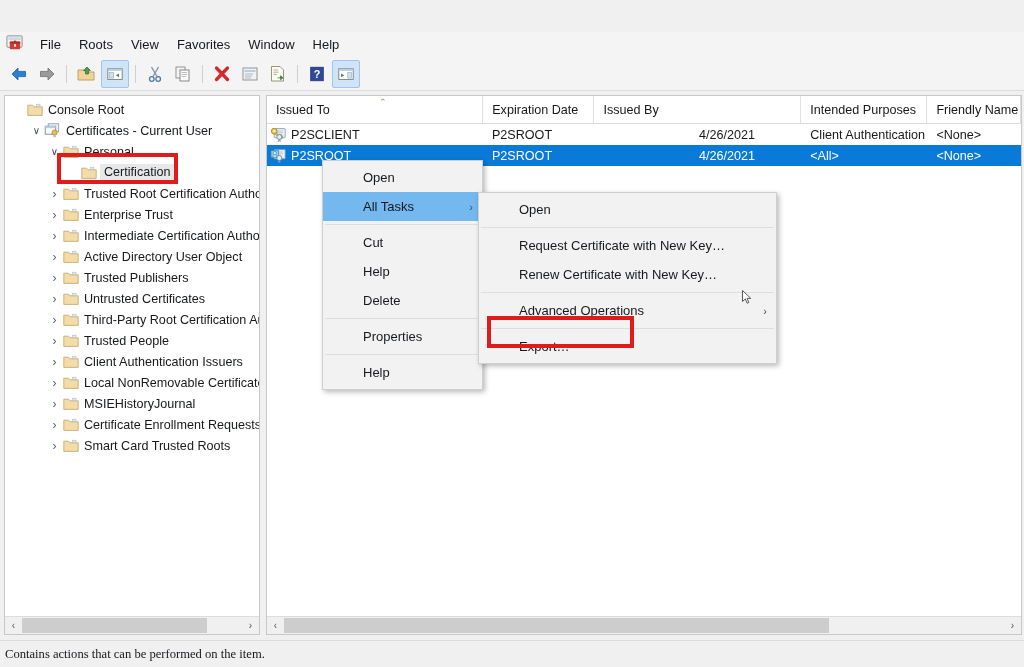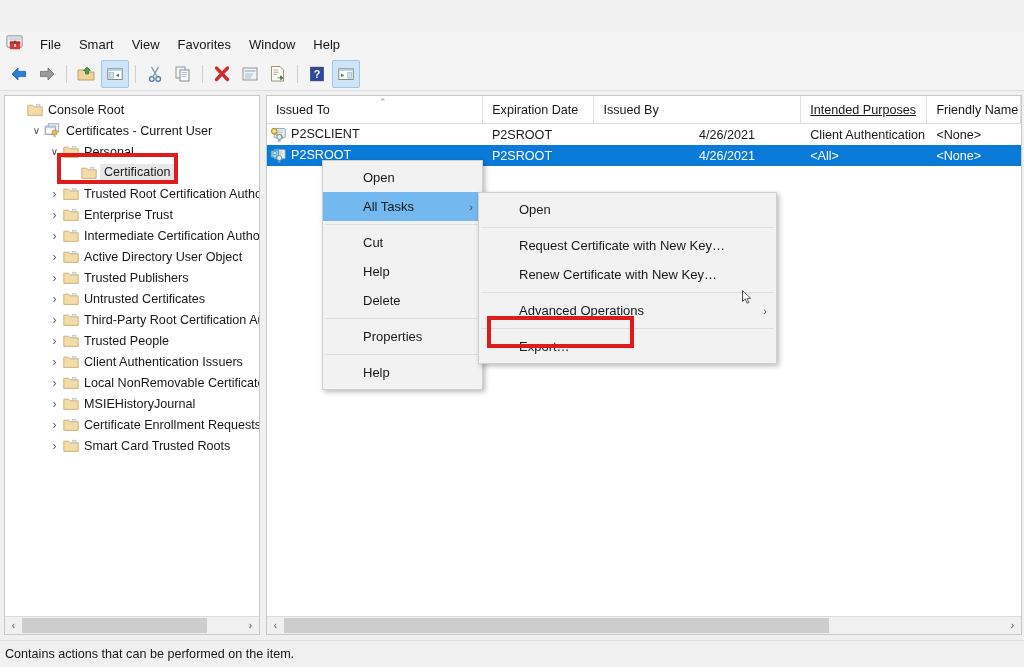--- a/index.html
+++ b/index.html
@@ -114,21 +114,21 @@
   .sort-arrow {
     position: absolute; top: 1px; font-size: 9px; color: #9a8a6a;
   }
   .lv-row {
     display: flex; height: 21px; align-items: center;
     font-size: 12.6px; color: #16181c; white-space: nowrap;
   }
   .lv-row.selected { background: #0a7ad8; color: #ffffff; }
   .lv-cell {
     box-sizing: border-box; padding-left: 9px; overflow: hidden;
-    display: flex; white-space: nowrap;
+    display: flex; align-items: center; white-space: nowrap;
   }
   .lv-cell.first { padding-left: 3px; }
   .cert-ico { flex: 0 0 18px; margin-right: 3px; display:flex; align-items:center;}
 
   
   .ctxmenu {
     position: absolute;
     background: #f2f2f2;
     border: 1px solid #cfcfcf;
     box-shadow: 2px 2px 5px rgba(0,0,0,0.28);
@@ -158,21 +158,21 @@
   #redbox-tree   { left: 57px;  top: 153px; width: 121px; height: 31px; }
   #redbox-export { left: 487px; top: 316px; width: 147px; height: 32px; }
 
   
   .statusbar {
     position: absolute; left: 0; bottom: 0; width: 1024px; height: 26px;
     background: #f0f0f0; border-top: 1px solid #dcdcdc;
     display: flex; align-items: center;
   }
   .statusbar .st-text {
-    font-size: 12.6px; color: #16181c; margin-left: 5px; white-space: nowrap;
+    font-size: 12.6px; color: #16181c; margin-left: 5px; white-space: nowrap; font-family: Liberation Serif, serif;
   }
 
   
   .cursor {
     position: absolute; z-index: 60; pointer-events: none;
   }
 </style>
 </head>
 <body>
 
@@ -184,21 +184,21 @@
       <svg width="18" height="18" viewBox="0 0 19 19">
         <rect x="1" y="2" width="16" height="12" rx="1" fill="#f6f6f6" stroke="#8a8a8a" stroke-width="1"></rect>
         <rect x="2.5" y="3.5" width="13" height="3" fill="#c9d9e8"></rect>
         <rect x="4" y="8" width="11" height="8" rx="1" fill="#d33a33"></rect>
         <rect x="4" y="8" width="11" height="2.2" fill="#b32d27"></rect>
         <rect x="8.3" y="7" width="2.4" height="2" fill="#b32d27"></rect>
         <rect x="8.6" y="10.5" width="1.8" height="3" fill="#f2f2f2"></rect>
       </svg>
     </span>
     <div class="menu-item">File</div>
-    <div class="menu-item">Smart</div>
+    <div class="menu-item">Roots</div>
     <div class="menu-item">View</div>
     <div class="menu-item">Favorites</div>
     <div class="menu-item">Window</div>
     <div class="menu-item">Help</div>
   </div>
 
   <div class="toolbar">
 
     <div class="tbtn first">
       <svg width="20" height="20" viewBox="0 0 20 20">
@@ -476,21 +476,21 @@
         <div class="lv-col" style="width: 232px;">
           <span>Issued To</span>
           <span class="sort-arrow" style="left: 112px;">⌃</span>
         </div>
         <div class="lv-col" style="width: 119px;">
           <span>Expiration Date</span>
         </div>
         <div class="lv-col" style="width: 222px;">
           <span>Issued By</span>
         </div>
-        <div class="lv-col" style="width: 135px; text-decoration: underline;">
+        <div class="lv-col" style="width: 135px;">
           <span>Intended Purposes</span>
         </div>
         <div class="lv-col" style="width: 100px;">
           <span>Friendly Name</span>
         </div>
       </div>
     <div id="lv-body">
         <div class="lv-row">
           <div class="lv-cell first" style="width: 232px;">
             <span class="cert-ico">

